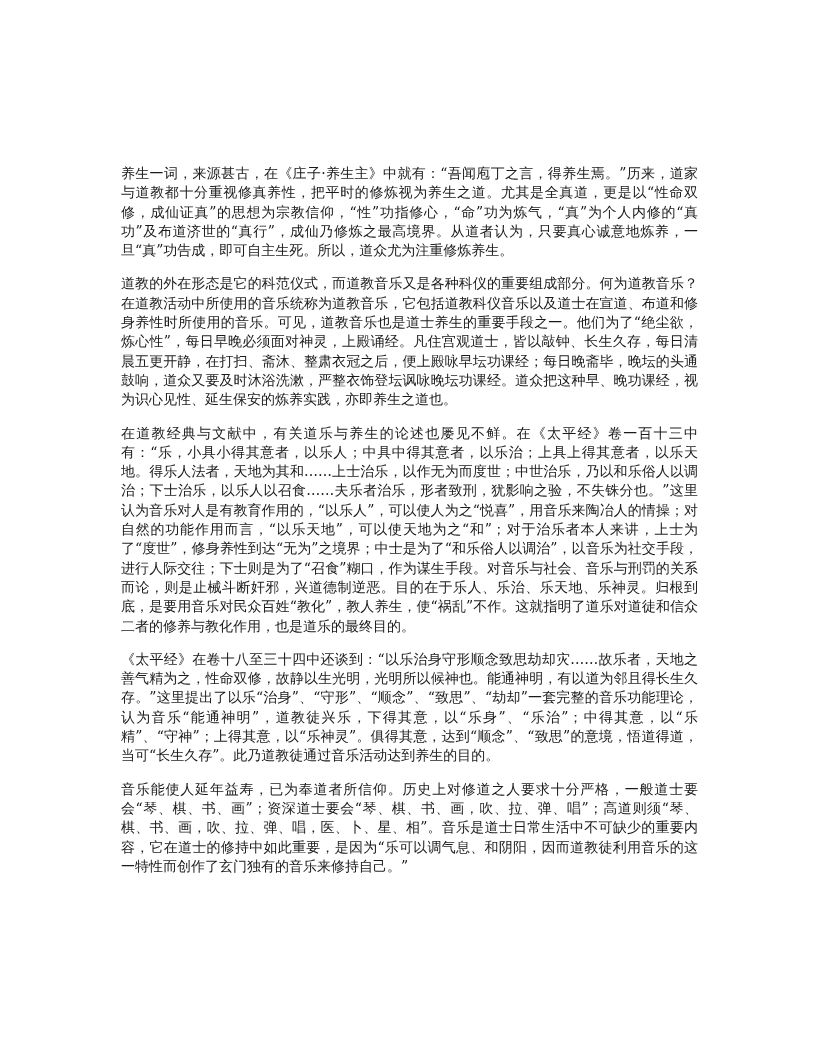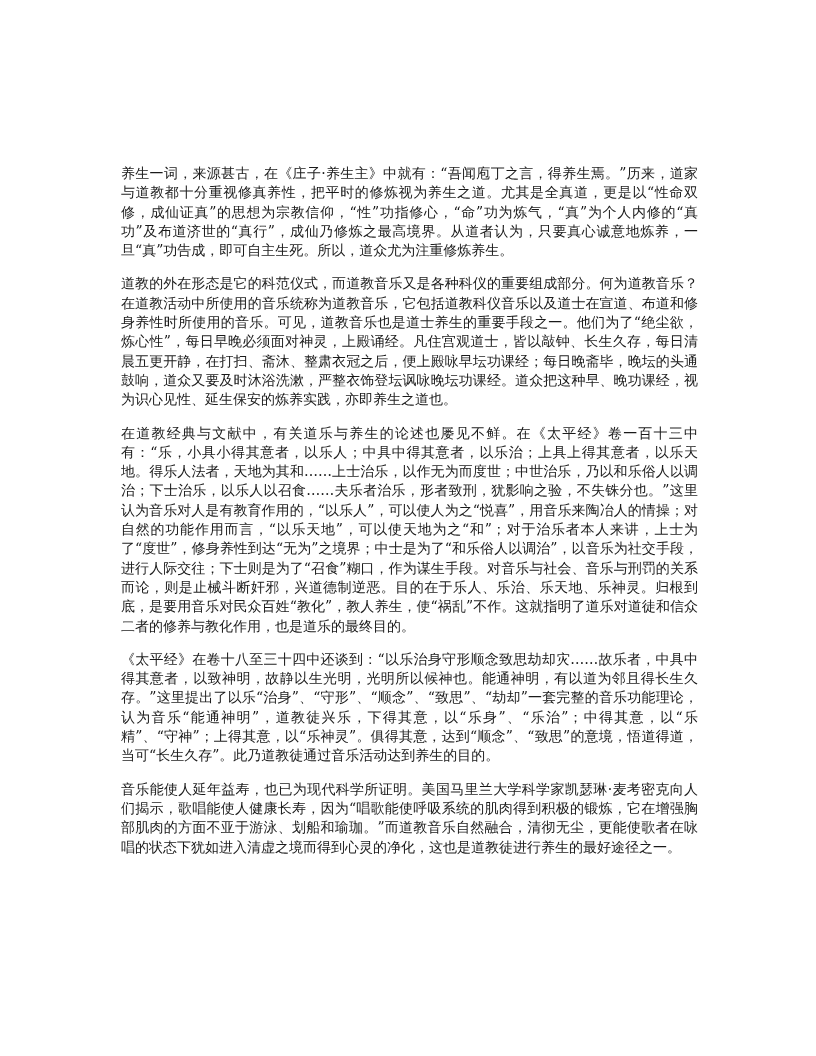--- a/index.html
+++ b/index.html
@@ -36,16 +36,16 @@
   }
 </style>
 </head>
 <body>
 
 <div class="page">
   <div class="text-block">
     <p>养生一词，来源甚古，在《庄子·养生主》中就有：“吾闻庖丁之言，得养生焉。”历来，道家与道教都十分重视修真养性，把平时的修炼视为养生之道。尤其是全真道，更是以“性命双修，成仙证真”的思想为宗教信仰，“性”功指修心，“命”功为炼气，“真”为个人内修的“真功”及布道济世的“真行”，成仙乃修炼之最高境界。从道者认为，只要真心诚意地炼养，一旦“真”功告成，即可自主生死。所以，道众尤为注重修炼养生。</p>
     <p>道教的外在形态是它的科范仪式，而道教音乐又是各种科仪的重要组成部分。何为道教音乐？在道教活动中所使用的音乐统称为道教音乐，它包括道教科仪音乐以及道士在宣道、布道和修身养性时所使用的音乐。可见，道教音乐也是道士养生的重要手段之一。他们为了“绝尘欲，炼心性”，每日早晚必须面对神灵，上殿诵经。凡住宫观道士，皆以敲钟、长生久存，每日清晨五更开静，在打扫、斋沐、整肃衣冠之后，便上殿咏早坛功课经；每日晚斋毕，晚坛的头通鼓响，道众又要及时沐浴洗漱，严整衣饰登坛讽咏晚坛功课经。道众把这种早、晚功课经，视为识心见性、延生保安的炼养实践，亦即养生之道也。</p>
     <p>在道教经典与文献中，有关道乐与养生的论述也屡见不鲜。在《太平经》卷一百十三中有：“乐，小具小得其意者，以乐人；中具中得其意者，以乐治；上具上得其意者，以乐天地。得乐人法者，天地为其和……上士治乐，以作无为而度世；中世治乐，乃以和乐俗人以调治；下士治乐，以乐人以召食……夫乐者治乐，形者致刑，犹影响之验，不失铢分也。”这里认为音乐对人是有教育作用的，“以乐人”，可以使人为之“悦喜”，用音乐来陶冶人的情操；对自然的功能作用而言，“以乐天地”，可以使天地为之“和”；对于治乐者本人来讲，上士为了“度世”，修身养性到达“无为”之境界；中士是为了“和乐俗人以调治”，以音乐为社交手段，进行人际交往；下士则是为了“召食”糊口，作为谋生手段。对音乐与社会、音乐与刑罚的关系而论，则是止械斗断奸邪，兴道德制逆恶。目的在于乐人、乐治、乐天地、乐神灵。归根到底，是要用音乐对民众百姓“教化”，教人养生，使“祸乱”不作。这就指明了道乐对道徒和信众二者的修养与教化作用，也是道乐的最终目的。</p>
-    <p>《太平经》在卷十八至三十四中还谈到：“以乐治身守形顺念致思劫却灾……故乐者，中具中得其意者，以致神明，故静以生光明，光明所以候神也。能通神明，有以道为邻且得长生久存。”这里提出了以乐“治身”、“守形”、“顺念”、“致思”、“劫却”一套完整的音乐功能理论，认为音乐“能通神明”，道教徒兴乐，下得其意，以“乐身”、“乐治”；中得其意，以“乐精”、“守神”；上得其意，以“乐神灵”。俱得其意，达到“顺念”、“致思”的意境，悟道得道，当可“长生久存”。此乃道教徒通过音乐活动达到养生的目的。</p>
-    <p>音乐能使人延年益寿，也已为现代科学所证明。美国马里兰大学科学家凯瑟琳·麦考密克向人们揭示，歌唱能使人健康长寿，因为“唱歌能使呼吸系统的肌肉得到积极的锻炼，它在增强胸部肌肉的方面不亚于游泳、划船和瑜珈。”而道教音乐自然融合，清彻无尘，更能使歌者在咏唱的状态下犹如进入清虚之境而得到心灵的净化，这也是道教徒进行养生的最好途径之一。</p>
+    <p>《太平经》在卷十八至三十四中还谈到：“以乐治身守形顺念致思劫却灾……故乐者，天地之善气精为之，性命双修，故静以生光明，光明所以候神也。能通神明，有以道为邻且得长生久存。”这里提出了以乐“治身”、“守形”、“顺念”、“致思”、“劫却”一套完整的音乐功能理论，认为音乐“能通神明”，道教徒兴乐，下得其意，以“乐身”、“乐治”；中得其意，以“乐精”、“守神”；上得其意，以“乐神灵”。俱得其意，达到“顺念”、“致思”的意境，悟道得道，当可“长生久存”。此乃道教徒通过音乐活动达到养生的目的。</p>
+    <p>音乐能使人延年益寿，已为奉道者所信仰。历史上对修道之人要求十分严格，一般道士要会“琴、棋、书、画”；资深道士要会“琴、棋、书、画，吹、拉、弹、唱”；高道则须“琴、棋、书、画，吹、拉、弹、唱，医、卜、星、相”。音乐是道士日常生活中不可缺少的重要内容，它在道士的修持中如此重要，是因为“乐可以调气息、和阴阳，因而道教徒利用音乐的这一特性而创作了玄门独有的音乐来修持自己。”</p>
   </div>
 </div>
 
 </body></html>

